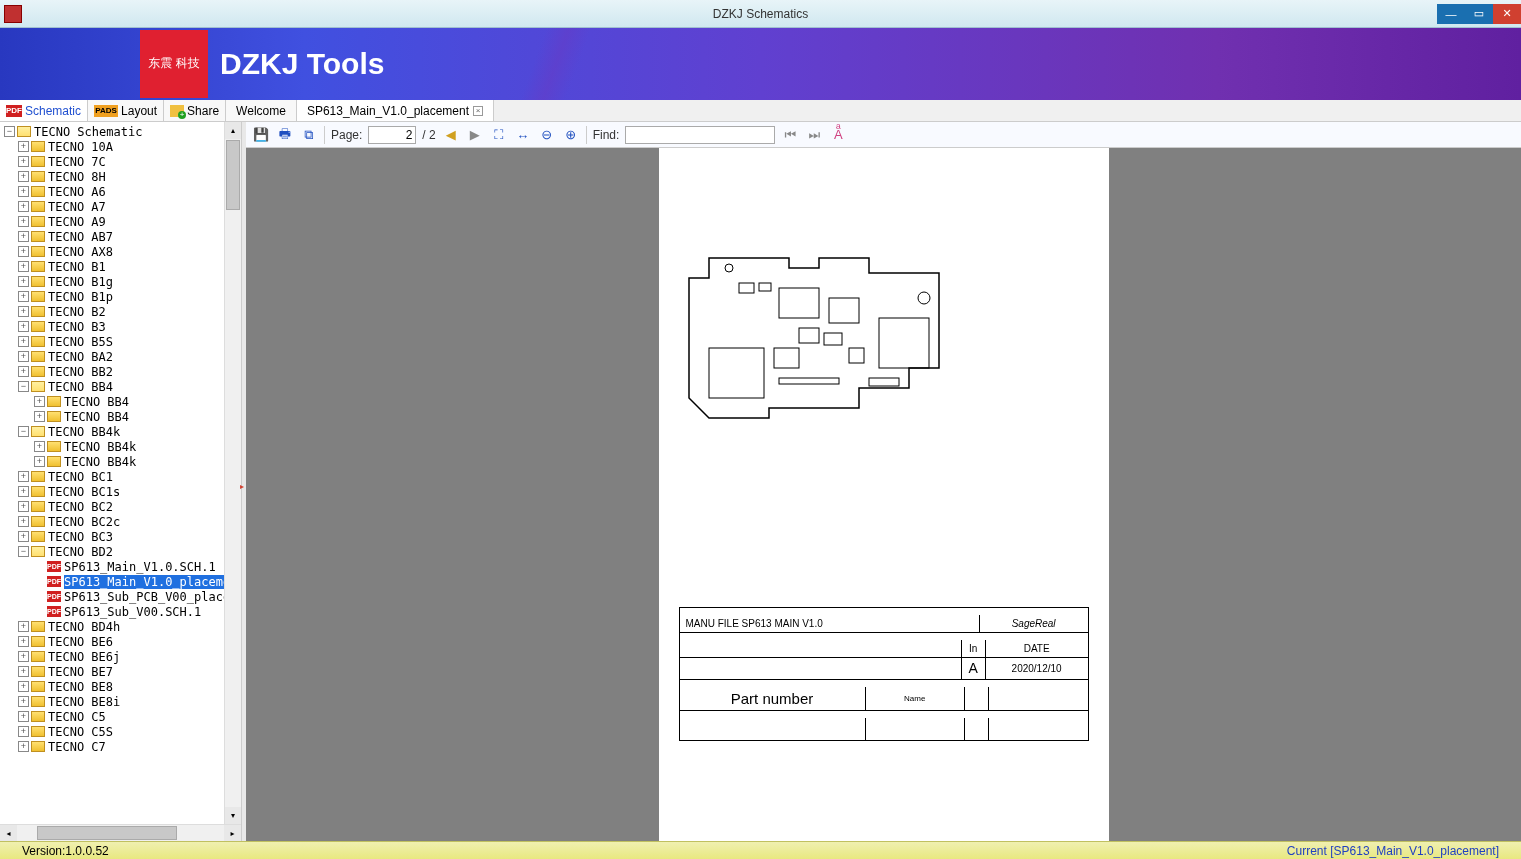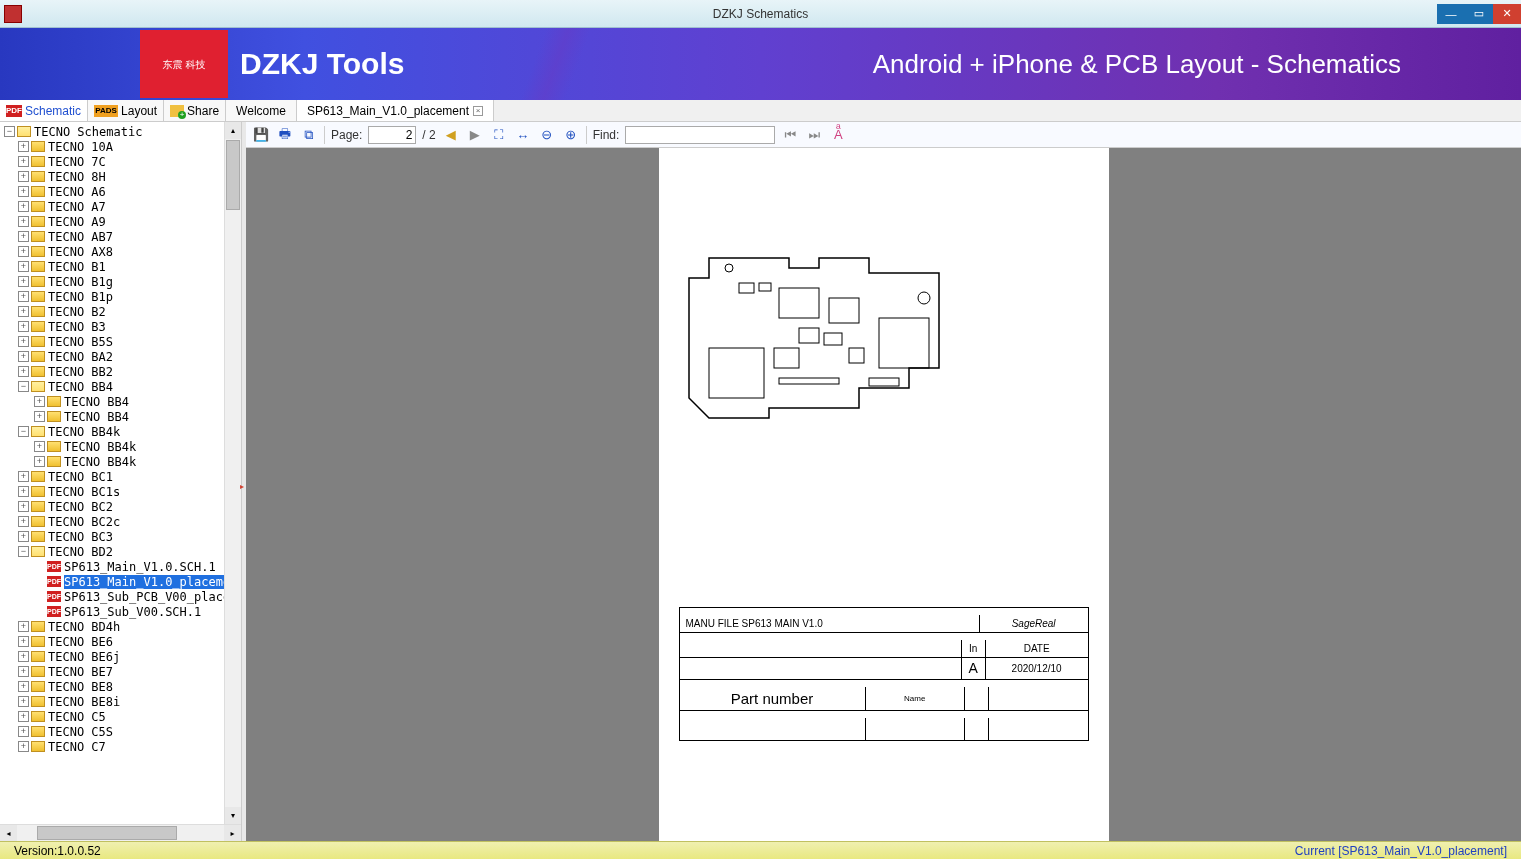--- a/index.html
+++ b/index.html
@@ -7,21 +7,21 @@
 .titlebar { height: 28px; background: linear-gradient(#e8f4f8, #d0e8f0); border-bottom: 1px solid #a0c0d0; display: flex; align-items: center; position: relative; }
 .titlebar-icon { width: 18px; height: 18px; margin: 0 4px; background: #c03030; border: 1px solid #800; }
 .titlebar-title { position: absolute; left: 50%; transform: translateX(-50%); color: #333; }
 .winbtn { width: 28px; height: 20px; display: flex; align-items: center; justify-content: center; font-size: 11px; color: #fff; }
 .winbtns { margin-left: auto; display: flex; }
 .winbtn.min { background: #1a6fb0; }
 .winbtn.max { background: #1a6fb0; }
 .winbtn.close { background: #d04030; }
 .banner { height: 72px; background: linear-gradient(90deg, #2838c0 0%, #4050e0 20%, #6040d0 50%, #7030b0 80%, #6020a0 100%); display: flex; align-items: center; position: relative; overflow: hidden; }
 .banner::before { content:""; position:absolute; left:30%; top:0; bottom:0; width:200px; background: linear-gradient(110deg, transparent 40%, rgba(100,60,200,.6) 50%, transparent 60%); }
-.logo-box { width: 88px; height: 68px; background: #e02030; margin-left: 140px; display: flex; align-items: center; justify-content: center; color: #fff; font-size: 10px; text-align: center; line-height: 1.1; }
+.logo-box { width: 68px; height: 68px; background: #e02030; margin-left: 140px; display: flex; align-items: center; justify-content: center; color: #fff; font-size: 12px; text-align: center; line-height: 1.1; }
 .banner-tools { color: #fff; font-size: 30px; font-weight: bold; margin-left: 12px; }
 .banner-right { color: #fff; font-size: 26px; margin-left: auto; margin-right: 120px; }
 .tabbar { height: 22px; background: #f0f0f0; border-bottom: 1px solid #ccc; display: flex; align-items: stretch; }
 .sidetab { display: flex; align-items: center; padding: 0 6px; border-right: 1px solid #ccc; background: #f8f8f8; gap: 3px; }
 .sidetab.active { background: #fff; }
 .pdf-icon { width: 16px; height: 12px; background: #d02020; color: #fff; font-size: 8px; display: flex; align-items: center; justify-content: center; font-weight: bold; }
 .pads-icon { width: 24px; height: 12px; background: #f0a020; color: #000; font-size: 8px; display: flex; align-items: center; justify-content: center; font-weight: bold; }
 .share-icon { width: 14px; height: 12px; background: #f0c040; position: relative; }
 .share-icon::after { content:"+"; position:absolute; right:-2px; bottom:-2px; width:8px; height:8px; background:#20a020; color:#fff; border-radius:50%; font-size:8px; line-height:8px; text-align:center; }
 .blue-text { color: #2050d0; }
@@ -61,41 +61,40 @@
 .find-input { width: 150px; height: 18px; border: 1px solid #aaa; padding: 0 3px; }
 .tool-sep { width: 1px; height: 18px; background: #ccc; }
 .viewer { flex: 1; background: #808080; display: flex; justify-content: center; overflow: hidden; }
 .page { width: 450px; background: #fff; margin-top: 0; padding: 20px; position: relative; }
 .pcb-img { width: 270px; height: 180px; margin: 80px auto 0; position: relative; }
 .titleblock { position: absolute; bottom: 100px; right: 20px; width: 410px; border: 1px solid #000; background:#fff; }
 .tb-row { display: flex; border-bottom: 1px solid #000; margin-top: 7px; }
 .tb-row:last-child { border-bottom: none; }
 .tb-cell { border-right: 1px solid #000; padding: 3px 6px; font-family: Arial; font-size: 10px; display:flex; align-items:center; }
 .tb-cell:last-child { border-right: none; }
-.statusbar { height: 18px; background: linear-gradient(#f0f0b0, #e8e880); border-top: 1px solid #c0c060; display: flex; align-items: center; padding: 0 14px; font-family: "SimSun", monospace; gap: 19px; }
+.statusbar { height: 18px; background: linear-gradient(#f0f0b0, #e8e880); border-top: 1px solid #c0c060; display: flex; align-items: center; padding: 0 22px; font-family: "SimSun", monospace; gap: 19px; }
 .status-right { margin-left: auto; color: #2040c0; }
 </style>
 </head>
 <body>
 
 <div class="titlebar">
   <div class="titlebar-icon"></div>
   <div class="titlebar-title">DZKJ Schematics</div>
   <div class="winbtns">
     <div class="winbtn min">—</div>
     <div class="winbtn max">▭</div>
     <div class="winbtn close">✕</div>
   </div>
 </div>
 
 <div class="banner">
   <div class="logo-box">东震
 科技</div>
   <div class="banner-tools">DZKJ Tools</div>
-  <div class="banner-right">Android + iPhone &amp; PCB Layout - Schematics</div>
 </div>
 
 <div class="tabbar">
   <div class="sidetab active">
     <span class="pdf-icon">PDF</span>
     <span class="blue-text">Schematic</span>
   </div>
   <div class="sidetab">
     <span class="pads-icon">PADS</span>
     <span>Layout</span>

